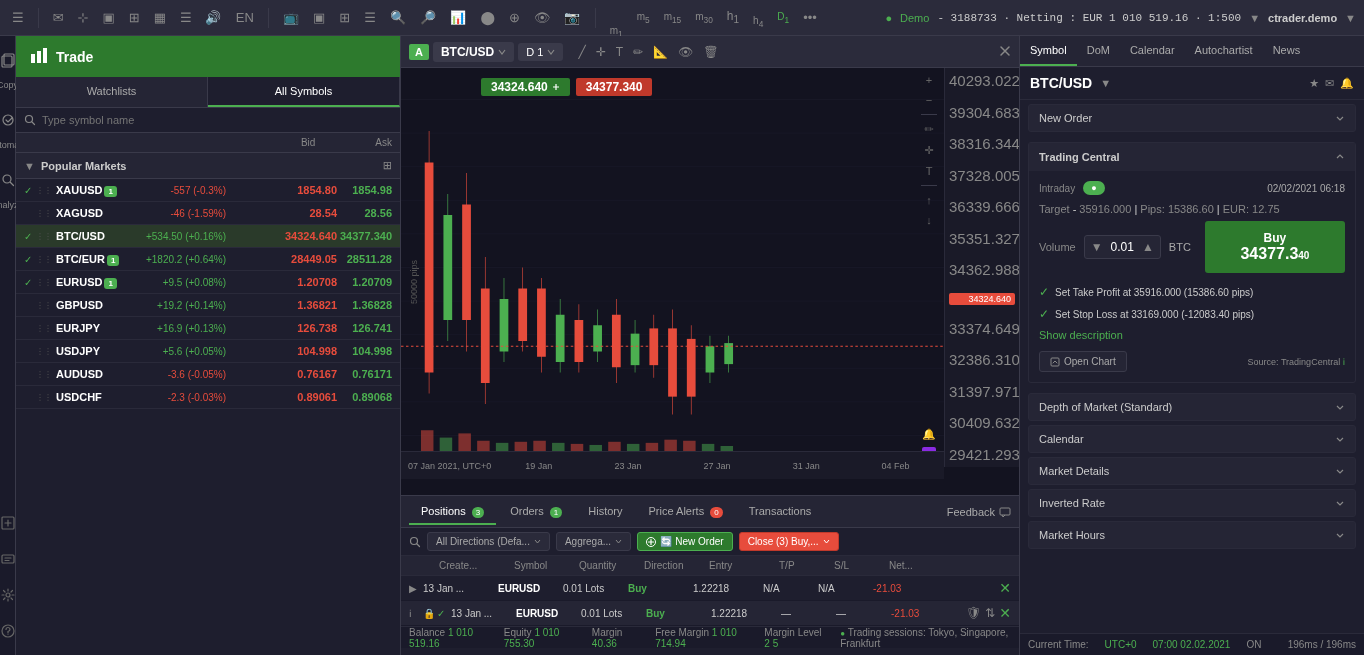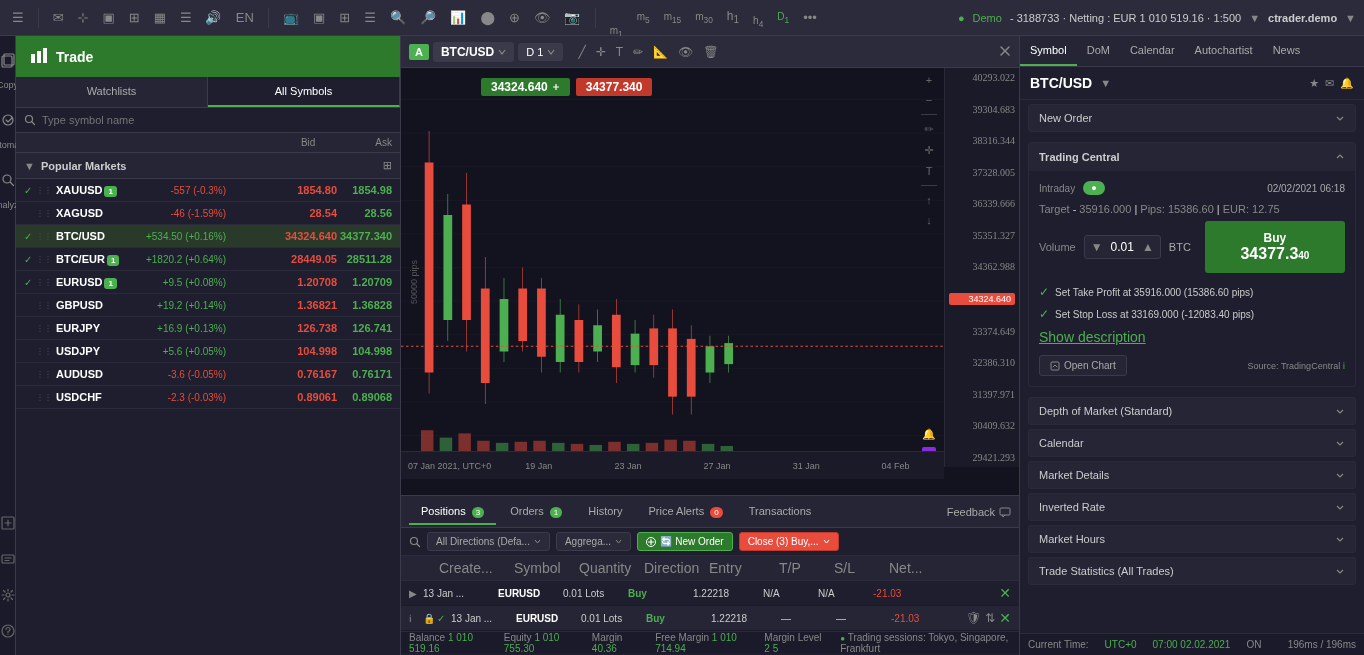--- a/index.html
+++ b/index.html
@@ -12,21 +12,21 @@
       display: flex;
       align-items: center;
       padding: 0 8px;
       border-bottom: 1px solid #3a3a4a;
       gap: 6px;
     }
     .toolbar-icon { color: #888; cursor: pointer; font-size: 13px; padding: 2px 4px; }
     .toolbar-separator { width: 1px; height: 20px; background: #3a3a4a; margin: 0 4px; }
     .account-info { margin-left: auto; display: flex; align-items: center; gap: 8px; font-size: 11px; }
     .account-demo { color: #4caf50; }
-    .account-details { color: #ccc; }
+    .account-details { color: #ccc; font-family: Liberation Mono, monospace; }
     .account-user { color: #ccc; font-weight: bold; }
 
     
     .main-layout { display: flex; height: calc(655px - 36px); }
 
     
     .left-sidebar { width: 385px; background: #1e1e2e; border-right: 1px solid #3a3a4a; display: flex; flex-direction: column; }
     .sidebar-header { background: #2d7a2d; padding: 10px 14px; font-size: 14px; font-weight: bold; color: #fff; display: flex; align-items: center; gap: 8px; }
     .sidebar-tabs { display: flex; border-bottom: 1px solid #3a3a4a; }
     .sidebar-tab { flex: 1; padding: 8px; text-align: center; cursor: pointer; background: #252535; color: #aaa; border-right: 1px solid #3a3a4a; }
@@ -62,21 +62,21 @@
     
     .center-area { flex: 1; display: flex; flex-direction: column; }
     .chart-toolbar { background: #2b2b3b; height: 32px; display: flex; align-items: center; padding: 0 8px; border-bottom: 1px solid #3a3a4a; gap: 4px; }
     .chart-symbol { background: #3a3a4a; padding: 3px 8px; border-radius: 3px; color: #fff; font-weight: bold; font-size: 12px; display: flex; align-items: center; gap: 4px; }
     .chart-timeframe { background: #3a3a4a; padding: 3px 8px; border-radius: 3px; color: #fff; font-size: 11px; display: flex; align-items: center; gap: 4px; }
     .chart-toolbar-icons { display: flex; gap: 4px; margin-left: 8px; }
     .ct-icon { color: #888; font-size: 12px; padding: 2px 3px; cursor: pointer; }
     .chart-close { margin-left: auto; color: #888; cursor: pointer; }
 
     .chart-container { flex: 1; background: #131320; position: relative; overflow: hidden; }
-    .axis-label { font-size: 10px; color: #888; text-align: right; font-family: Liberation Serif, serif; }
+    .axis-label { font-size: 15px; color: #888; text-align: right; }
     .axis-label-highlight { font-size: 9px; color: #fff; background: #e74c3c; padding: 1px 4px; border-radius: 2px; text-align: right; }
     .date-label { font-size: 9px; color: #888; flex: 1; text-align: center; }
 
     
     .chart-side-tools { position: absolute; right: 78px; top: 0; bottom: 30px; width: 24px; display: flex; flex-direction: column; align-items: center; padding: 4px 0; gap: 4px; }
     .side-tool { color: #666; font-size: 11px; cursor: pointer; padding: 2px; }
 
     
     .bottom-panel { height: 160px; background: #1e1e2e; border-top: 1px solid #3a3a4a; display: flex; flex-direction: column; }
     .bottom-tabs { display: flex; align-items: center; background: #252535; border-bottom: 1px solid #3a3a4a; padding: 0 8px; height: 32px; gap: 2px; }
@@ -84,21 +84,21 @@
     .bottom-tab.active { color: #fff; border-bottom: 2px solid #4caf50; }
     .tab-badge { background: #4caf50; color: #fff; font-size: 8px; padding: 1px 4px; border-radius: 8px; margin-left: 3px; }
     .tab-badge-red { background: #e74c3c; }
     .feedback-btn { margin-left: auto; background: transparent; color: #aaa; border: none; cursor: pointer; font-size: 11px; display: flex; align-items: flex-end; gap: 4px; }
 
     .bottom-toolbar { display: flex; align-items: center; padding: 4px 8px; background: #1e1e2e; border-bottom: 1px solid #2a2a3a; gap: 6px; }
     .bottom-toolbar-btn { background: #2a2a3a; border: 1px solid #3a3a4a; color: #aaa; padding: 3px 8px; border-radius: 3px; cursor: pointer; font-size: 10px; display: flex; align-items: center; gap: 4px; }
     .new-order-btn { background: #2d7a2d; border: 1px solid #4caf50; color: #fff; }
     .close-buy-btn { background: #e74c3c; color: #fff; border: 1px solid #c0392b; }
     .table-header { display: flex; padding: 4px 8px; background: #252535; border-bottom: 1px solid #2a2a3a; }
-    .table-header-cell { color: #888; font-size: 14px; }
+    .table-header-cell { color: #888; font-size: 10px; }
     .table-row { display: flex; align-items: center; padding: 4px 8px; border-bottom: 1px solid #1a1a2a; }
     .table-cell { font-size: 10px; color: #ccc; }
     .cell-red { color: #e74c3c; }
     .cell-buy { color: #4caf50; font-weight: bold; }
 
     .bottom-status { height: 22px; background: #1a1a2a; display: flex; align-items: center; padding: 0 8px; gap: 16px; border-top: 1px solid #2a2a3a; font-size: 10px; color: #888; }
     .status-green { color: #4caf50; }
 
     
     .right-panel { width: 345px; background: #1e1e2e; border-left: 1px solid #3a3a4a; display: flex; flex-direction: column; overflow-y: auto; }
@@ -129,21 +129,21 @@
     .volume-arrow { color: #888; cursor: pointer; font-size: 12px; }
     .volume-val { color: #fff; font-size: 12px; padding: 0 8px; }
     .volume-unit { color: #aaa; font-size: 11px; }
     .buy-btn { flex: 1; background: #2d7a2d; border: none; color: #fff; padding: 10px; border-radius: 3px; cursor: pointer; font-size: 12px; font-weight: bold; text-align: center; }
     .buy-btn .price { font-size: 16px; display: block; }
 
     .checkbox-row { display: flex; align-items: center; gap: 6px; padding: 4px 0; }
     .cb-check { color: #4caf50; font-size: 12px; }
     .cb-text { color: #ccc; font-size: 10px; }
 
-    .show-desc { color: #4caf50; font-size: 14px; cursor: pointer; padding: 4px 0; text-decoration: underline; }
+    .show-desc { color: #4caf50; font-size: 11px; cursor: pointer; padding: 4px 0; }
 
     .open-chart-btn { background: #252535; border: 1px solid #3a3a4a; color: #aaa; padding: 4px 10px; border-radius: 3px; cursor: pointer; font-size: 10px; display: flex; align-items: center; gap: 4px; }
     .source-text { color: #888; font-size: 9px; margin-left: auto; }
 
     .collapsible-section { margin: 4px 8px; }
     .collapsible-header { display: flex; align-items: center; padding: 7px 10px; background: #252535; border: 1px solid #2a2a3a; border-radius: 3px; cursor: pointer; }
     .collapsible-title { color: #ccc; font-size: 11px; flex: 1; }
 
     .bottom-bar { height: 22px; background: #1a1a2a; display: flex; align-items: center; padding: 0 8px; border-top: 1px solid #2a2a3a; gap: 16px; font-size: 10px; color: #888; }
     .time-green { color: #4caf50; }
@@ -784,28 +784,20 @@
         </div>
       </div>
       <div class="collapsible-section">
         <div class="collapsible-header">
           <span class="collapsible-title">Market Hours</span>
           <svg width="10" height="10" viewBox="0 0 10 10" fill="none">
               <path d="M2 4l3 3 3-3" stroke="#888" stroke-width="1.2"></path>
             </svg>
         </div>
       </div>
-      <div class="collapsible-section">
-        <div class="collapsible-header">
-          <span class="collapsible-title">Trade Statistics (All Trades)</span>
-          <svg width="10" height="10" viewBox="0 0 10 10" fill="none">
-              <path d="M2 4l3 3 3-3" stroke="#888" stroke-width="1.2"></path>
-            </svg>
-        </div>
-      </div>
     </div>
 
     <div style="margin-top:auto;"></div>
     <div class="bottom-bar">
       <span>Current Time:</span>
       <span class="time-green">UTC+0</span>
       <span class="time-green">07:00 02.02.2021</span>
       <span style="color:#888;">ON</span>
       <span style="margin-left:auto;">196ms / 196ms</span>
     </div>

